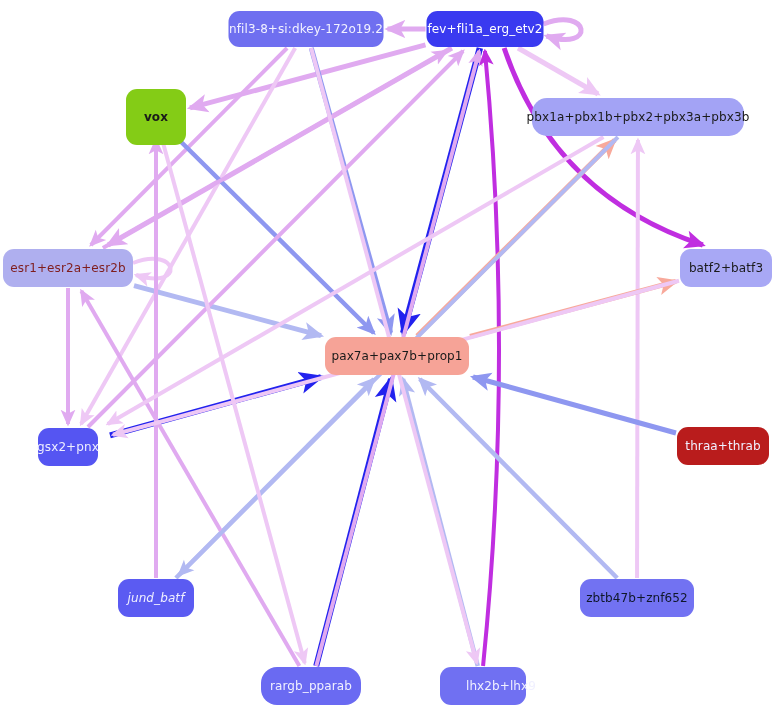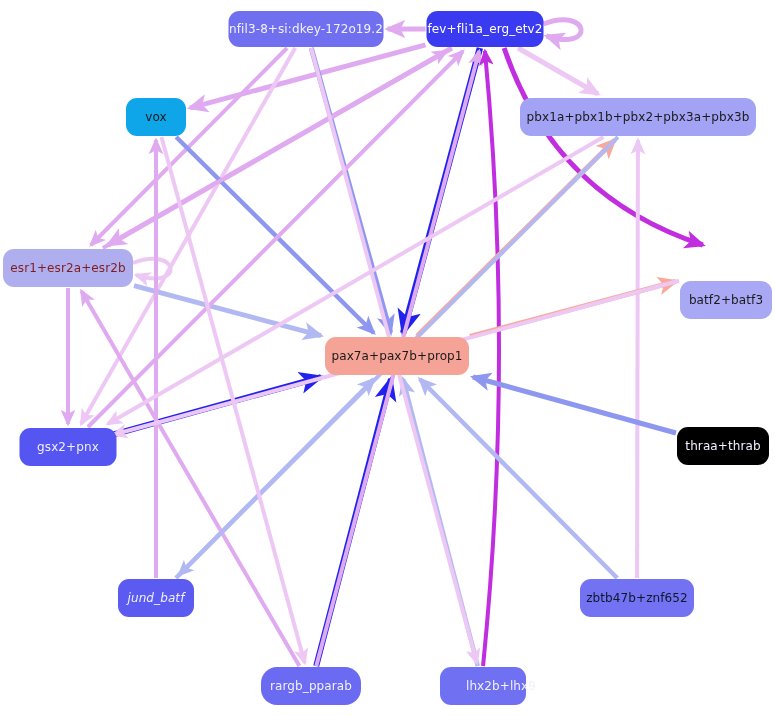--- a/index.html
+++ b/index.html
@@ -109,39 +109,39 @@
       <path d="M 161.4481546572935 137 L 304.73462214411245 663" fill="none" stroke="#eec8f5" stroke-width="4" stroke-linecap="butt" marker-end="url(#ah-pale_violet)"></path>
       <path d="M 311.1187214611872 48 L 476.80365296803654 663" fill="none" stroke="#eec8f5" stroke-width="4" stroke-linecap="butt" marker-end="url(#ah-pale_violet)"></path>
     </svg>
   <div id="node-layer">
       <div class="node" style="left: 306px; top: 29px; width: 155px; height: 36px; background: rgb(111, 111, 240); color: rgb(242, 242, 255);">
         <span>nfil3-8+si:dkey-172o19.2</span>
       </div>
       <div class="node" style="left: 485px; top: 29px; width: 117px; height: 36px; background: rgb(58, 58, 240); color: rgb(255, 255, 255);">
         <span>fev+fli1a_erg_etv2</span>
       </div>
-      <div class="node" style="left: 156px; top: 117px; width: 60px; height: 38px; background: #0ea5e9; color: rgb(26, 26, 26);">
+      <div class="node" style="left: 156px; top: 117px; width: 60px; height: 56px; background: #84cc16; color: rgb(26, 26, 26); font-weight: bold;">
         <span>vox</span>
       </div>
-      <div class="node" style="left: 638px; top: 117px; width: 236px; height: 38px; background: rgb(163, 163, 245); color: rgb(26, 26, 26);">
+      <div class="node" style="left: 638px; top: 117px; width: 212px; height: 38px; background: rgb(163, 163, 245); color: rgb(26, 26, 26); border-radius: 15px;">
         <span>pbx1a+pbx1b+pbx2+pbx3a+pbx3b</span>
       </div>
       <div class="node" style="left: 68px; top: 268px; width: 130px; height: 38px; background: rgb(175, 175, 239); color: #7f1d1d;">
         <span>esr1+esr2a+esr2b</span>
       </div>
-      <div class="node" style="left: 726px; top: 268px; width: 92px; height: 38px; background: rgb(168, 168, 245); color: rgb(26, 26, 26); margin-top: 32px;">
+      <div class="node" style="left: 726px; top: 268px; width: 92px; height: 38px; background: rgb(168, 168, 245); color: rgb(26, 26, 26);">
         <span>batf2+batf3</span>
       </div>
       <div class="node" style="left: 397px; top: 356px; width: 144px; height: 38px; background: rgb(246, 163, 151); color: rgb(26, 26, 26); align-items: center;">
         <span>pax7a+pax7b+prop1</span>
       </div>
-      <div class="node" style="left: 68px; top: 447px; width: 97px; height: 38px; background: rgb(85, 85, 242); color: rgb(238, 238, 255);">
+      <div class="node" style="left: 68px; top: 447px; width: 60px; height: 38px; background: rgb(85, 85, 242); color: rgb(238, 238, 255);">
         <span>gsx2+pnx</span>
       </div>
-      <div class="node" style="left: 723px; top: 446px; width: 92px; height: 38px; background: #000000; color: rgb(240, 240, 255);">
+      <div class="node" style="left: 723px; top: 446px; width: 92px; height: 38px; background: #b91c1c; color: rgb(240, 240, 255);">
         <span>thraa+thrab</span>
       </div>
       <div class="node" style="left: 156px; top: 598px; width: 76px; height: 38px; background: rgb(91, 91, 242); color: rgb(240, 240, 255); font-style: italic;">
         <span>jund_batf</span>
       </div>
       <div class="node" style="left: 637px; top: 598px; width: 114px; height: 38px; background: rgb(114, 114, 242); color: #0f172a;">
         <span>zbtb47b+znf652</span>
       </div>
       <div class="node" style="left: 311px; top: 686px; width: 100px; height: 38px; background: rgb(106, 106, 242); color: rgb(240, 240, 255); border-radius: 16px;">
         <span>rargb_pparab</span>

